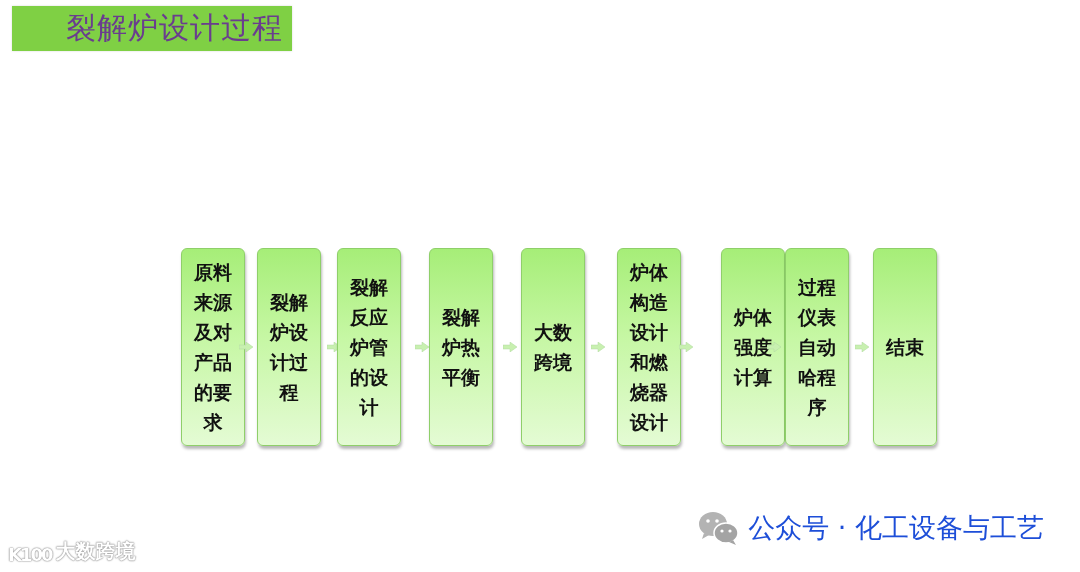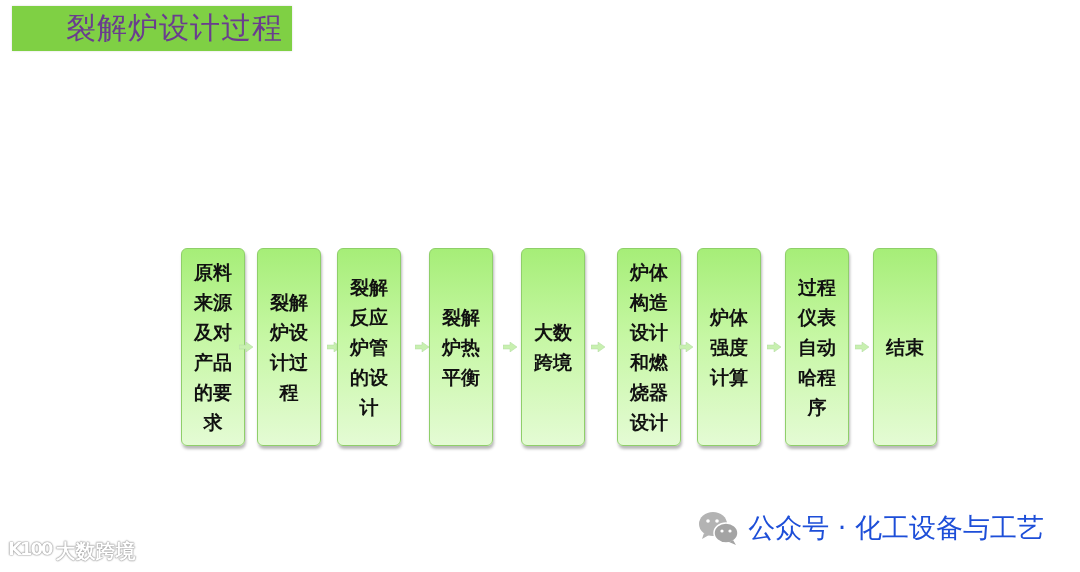--- a/index.html
+++ b/index.html
@@ -37,21 +37,21 @@
   .arrow {
     position: absolute; top: 94px; width: 14px; height: 10px;
   }
   .watermark {
     position: absolute; right: 36px; top: 510px; display: flex; align-items: flex-end;
     color: #1d4ed8; font-size: 27px;
     font-family: "DejaVu Sans", "Liberation Sans", sans-serif;
   }
   .wechat { width: 42px; height: 36px; margin-right: 8px; }
   .logo-bl {
-    position: absolute; left: 8px; top: 538px; display: flex; align-items: flex-start;
+    position: absolute; left: 8px; top: 538px; display: flex; align-items: flex-end;
     color: #ffffff; font-size: 20px; font-weight: bold;
     text-shadow: 0 0 2px #888, 0 0 1px #666;
     font-family: "DejaVu Sans", "Liberation Sans", sans-serif;
   }
   .logo-bl .mark { font-size: 18px; margin-right: 4px; letter-spacing: -2px; }
 </style>
 </head>
 <body>
 
 <div class="title-box">
@@ -94,21 +94,21 @@
       <path d="M0 3h7V0l7 5-7 5V7H0z" fill="#c8f0b0" stroke="#b0d8a0" stroke-width="0.5"></path>
     </svg>
 
   <div class="step" style="left:448px">
       <span class="step-text">炉体构造设计和燃烧器设计</span>
     </div>
   <svg class="arrow" style="left:510px" viewBox="0 0 14 10">
       <path d="M0 3h7V0l7 5-7 5V7H0z" fill="#c8f0b0" stroke="#b0d8a0" stroke-width="0.5"></path>
     </svg>
 
-  <div class="step" style="left:528px">
+  <div class="step" style="left:552px">
       <span class="step-text">炉体强度计算</span>
     </div>
   <svg class="arrow" style="left:598px" viewBox="0 0 14 10">
       <path d="M0 3h7V0l7 5-7 5V7H0z" fill="#c8f0b0" stroke="#b0d8a0" stroke-width="0.5"></path>
     </svg>
 
   <div class="step" style="left:616px">
       <span class="step-text">过程仪表自动哈程序</span>
     </div>
   <svg class="arrow" style="left:686px" viewBox="0 0 14 10">

